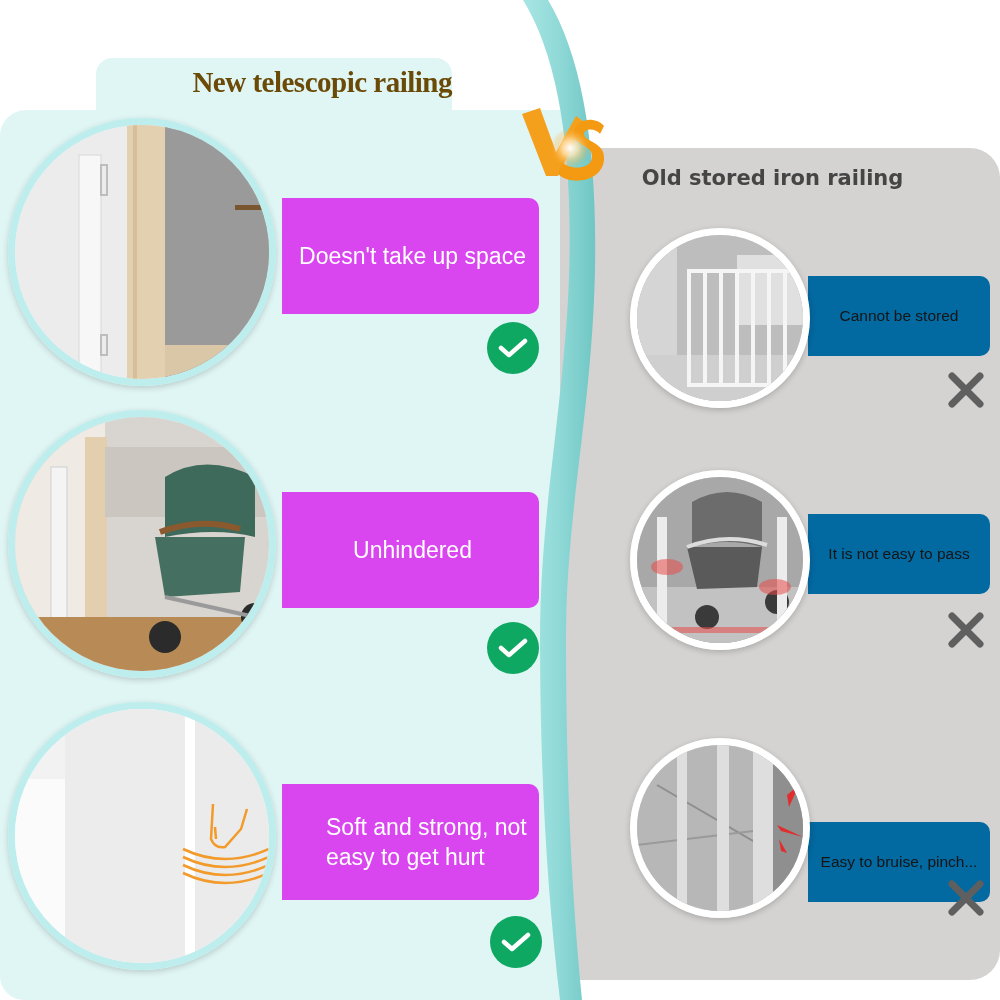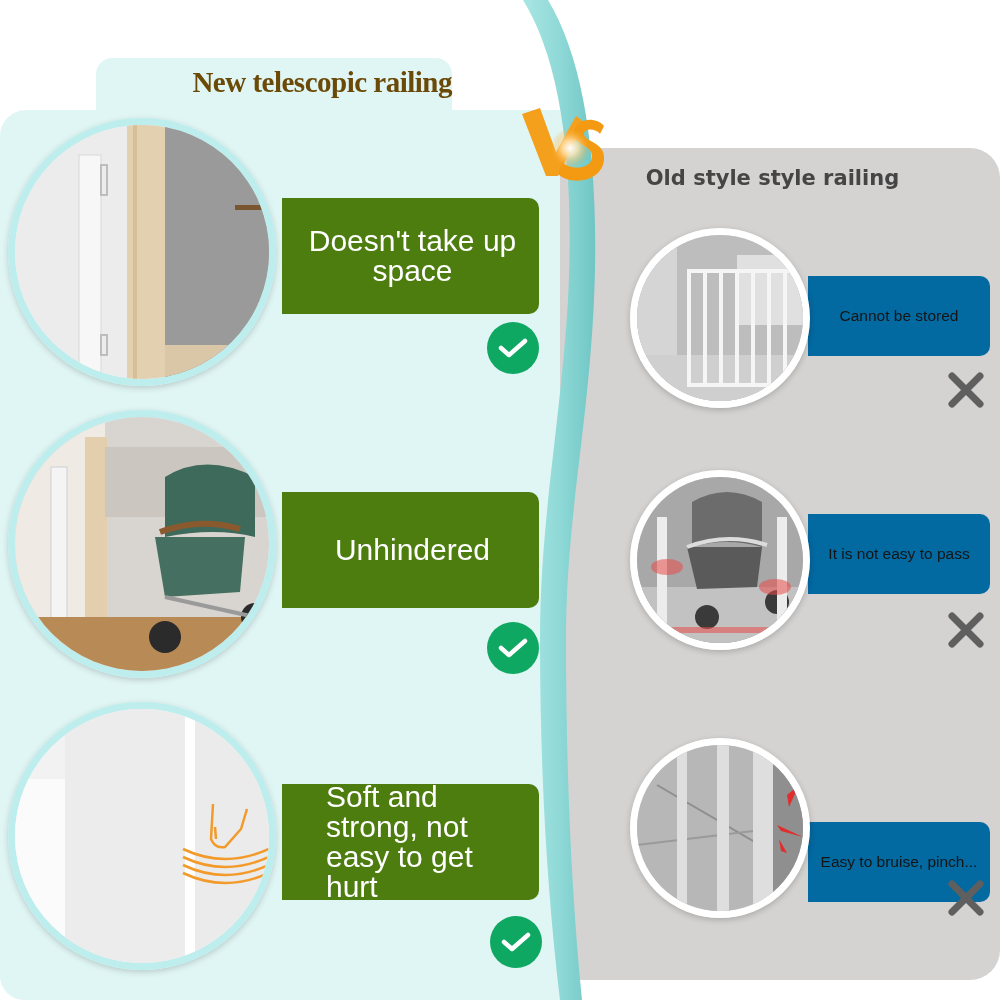--- a/index.html
+++ b/index.html
@@ -15,21 +15,21 @@
   .right-title { position: absolute; left: 600px; top: 160px; width: 345px; text-align: center; font-weight: bold; font-size: 21px; color: #454545; line-height: 36px; }
 
   
   .divider { position: absolute; left: 0; top: 0; width: 1000px; height: 1000px; pointer-events: none; }
 
   
   .vs { position: absolute; left: 518px; top: 96px; width: 92px; height: 92px; }
 
   
   .circle-l { position: absolute; width: 268px; height: 268px; border-radius: 50%; border: 7px solid #bdeeed; box-sizing: border-box; overflow: hidden; box-shadow: 0 2px 6px rgba(0,0,0,0.18); }
-  .label-l { position: absolute; left: 282px; width: 257px; height: 116px; background: #4d7c0f; border-radius: 0 10px 10px 0; color: #ffffff; font-family: "Liberation Sans", sans-serif; font-size: 30px; display: flex; align-items: center; justify-content: center; text-align: center; box-sizing: border-box; padding: 0 10px 0 14px; line-height: 30px; }
+  .label-l { position: absolute; left: 282px; width: 257px; height: 116px; background: #d946ef; border-radius: 0 10px 10px 0; color: #ffffff; font-family: "Liberation Sans", sans-serif; font-size: 23px; display: flex; align-items: center; justify-content: center; text-align: center; box-sizing: border-box; padding: 0 10px 0 14px; line-height: 30px; }
   .label-l.multi { justify-content: flex-start; text-align: left; padding-left: 22px; }
   .check { position: absolute; width: 52px; height: 52px; border-radius: 50%; background: #0ea862; display: flex; align-items: center; justify-content: center; }
 
   
   .circle-r { position: absolute; width: 180px; height: 180px; border-radius: 50%; border: 7px solid #ffffff; box-sizing: border-box; overflow: hidden; box-shadow: 0 2px 6px rgba(0,0,0,0.2); }
   .label-r { position: absolute; left: 808px; width: 182px; height: 80px; background: #0369a1; border-radius: 0 10px 10px 0; color: #151515; font-family: "Liberation Sans", sans-serif; font-size: 15.5px; display: flex; align-items: center; justify-content: center; white-space: nowrap; }
   .cross { position: absolute; width: 40px; height: 40px; }
 </style>
 </head>
 <body>
@@ -44,21 +44,21 @@
   <defs>
     <linearGradient id="tealg" x1="0" x2="1" y1="0" y2="0">
       <stop offset="0" stop-color="#a9e6e4"></stop>
       <stop offset="0.5" stop-color="#8fd9d7"></stop>
       <stop offset="1" stop-color="#6fc6c4"></stop>
     </linearGradient>
   </defs>
   <path d="M523,0 C560,60 575,160 568,300 C560,430 540,520 540,640 C540,780 548,900 560,1000 L582,1000 C572,900 566,780 566,640 C566,520 588,430 594,300 C600,160 584,60 548,0 Z" fill="url(#tealg)"></path>
 </svg>
 
-<div class="right-title">Old style style railing</div>
+<div class="right-title">Old stored iron railing</div>
 
 <svg class="vs" viewBox="0 0 92 92">
   <defs>
     <radialGradient id="vsglow" cx="0.5" cy="0.5" r="0.5">
       <stop offset="0" stop-color="#ffffff"></stop>
       <stop offset="0.4" stop-color="#ffe3b0" stop-opacity="0.8"></stop>
       <stop offset="1" stop-color="#f5a01c" stop-opacity="0"></stop>
     </radialGradient>
   </defs>
   <path d="M4,18 L22,12 L38,56 L58,20 L66,26 L40,80 L28,80 Z" fill="#f5a01c"></path>

